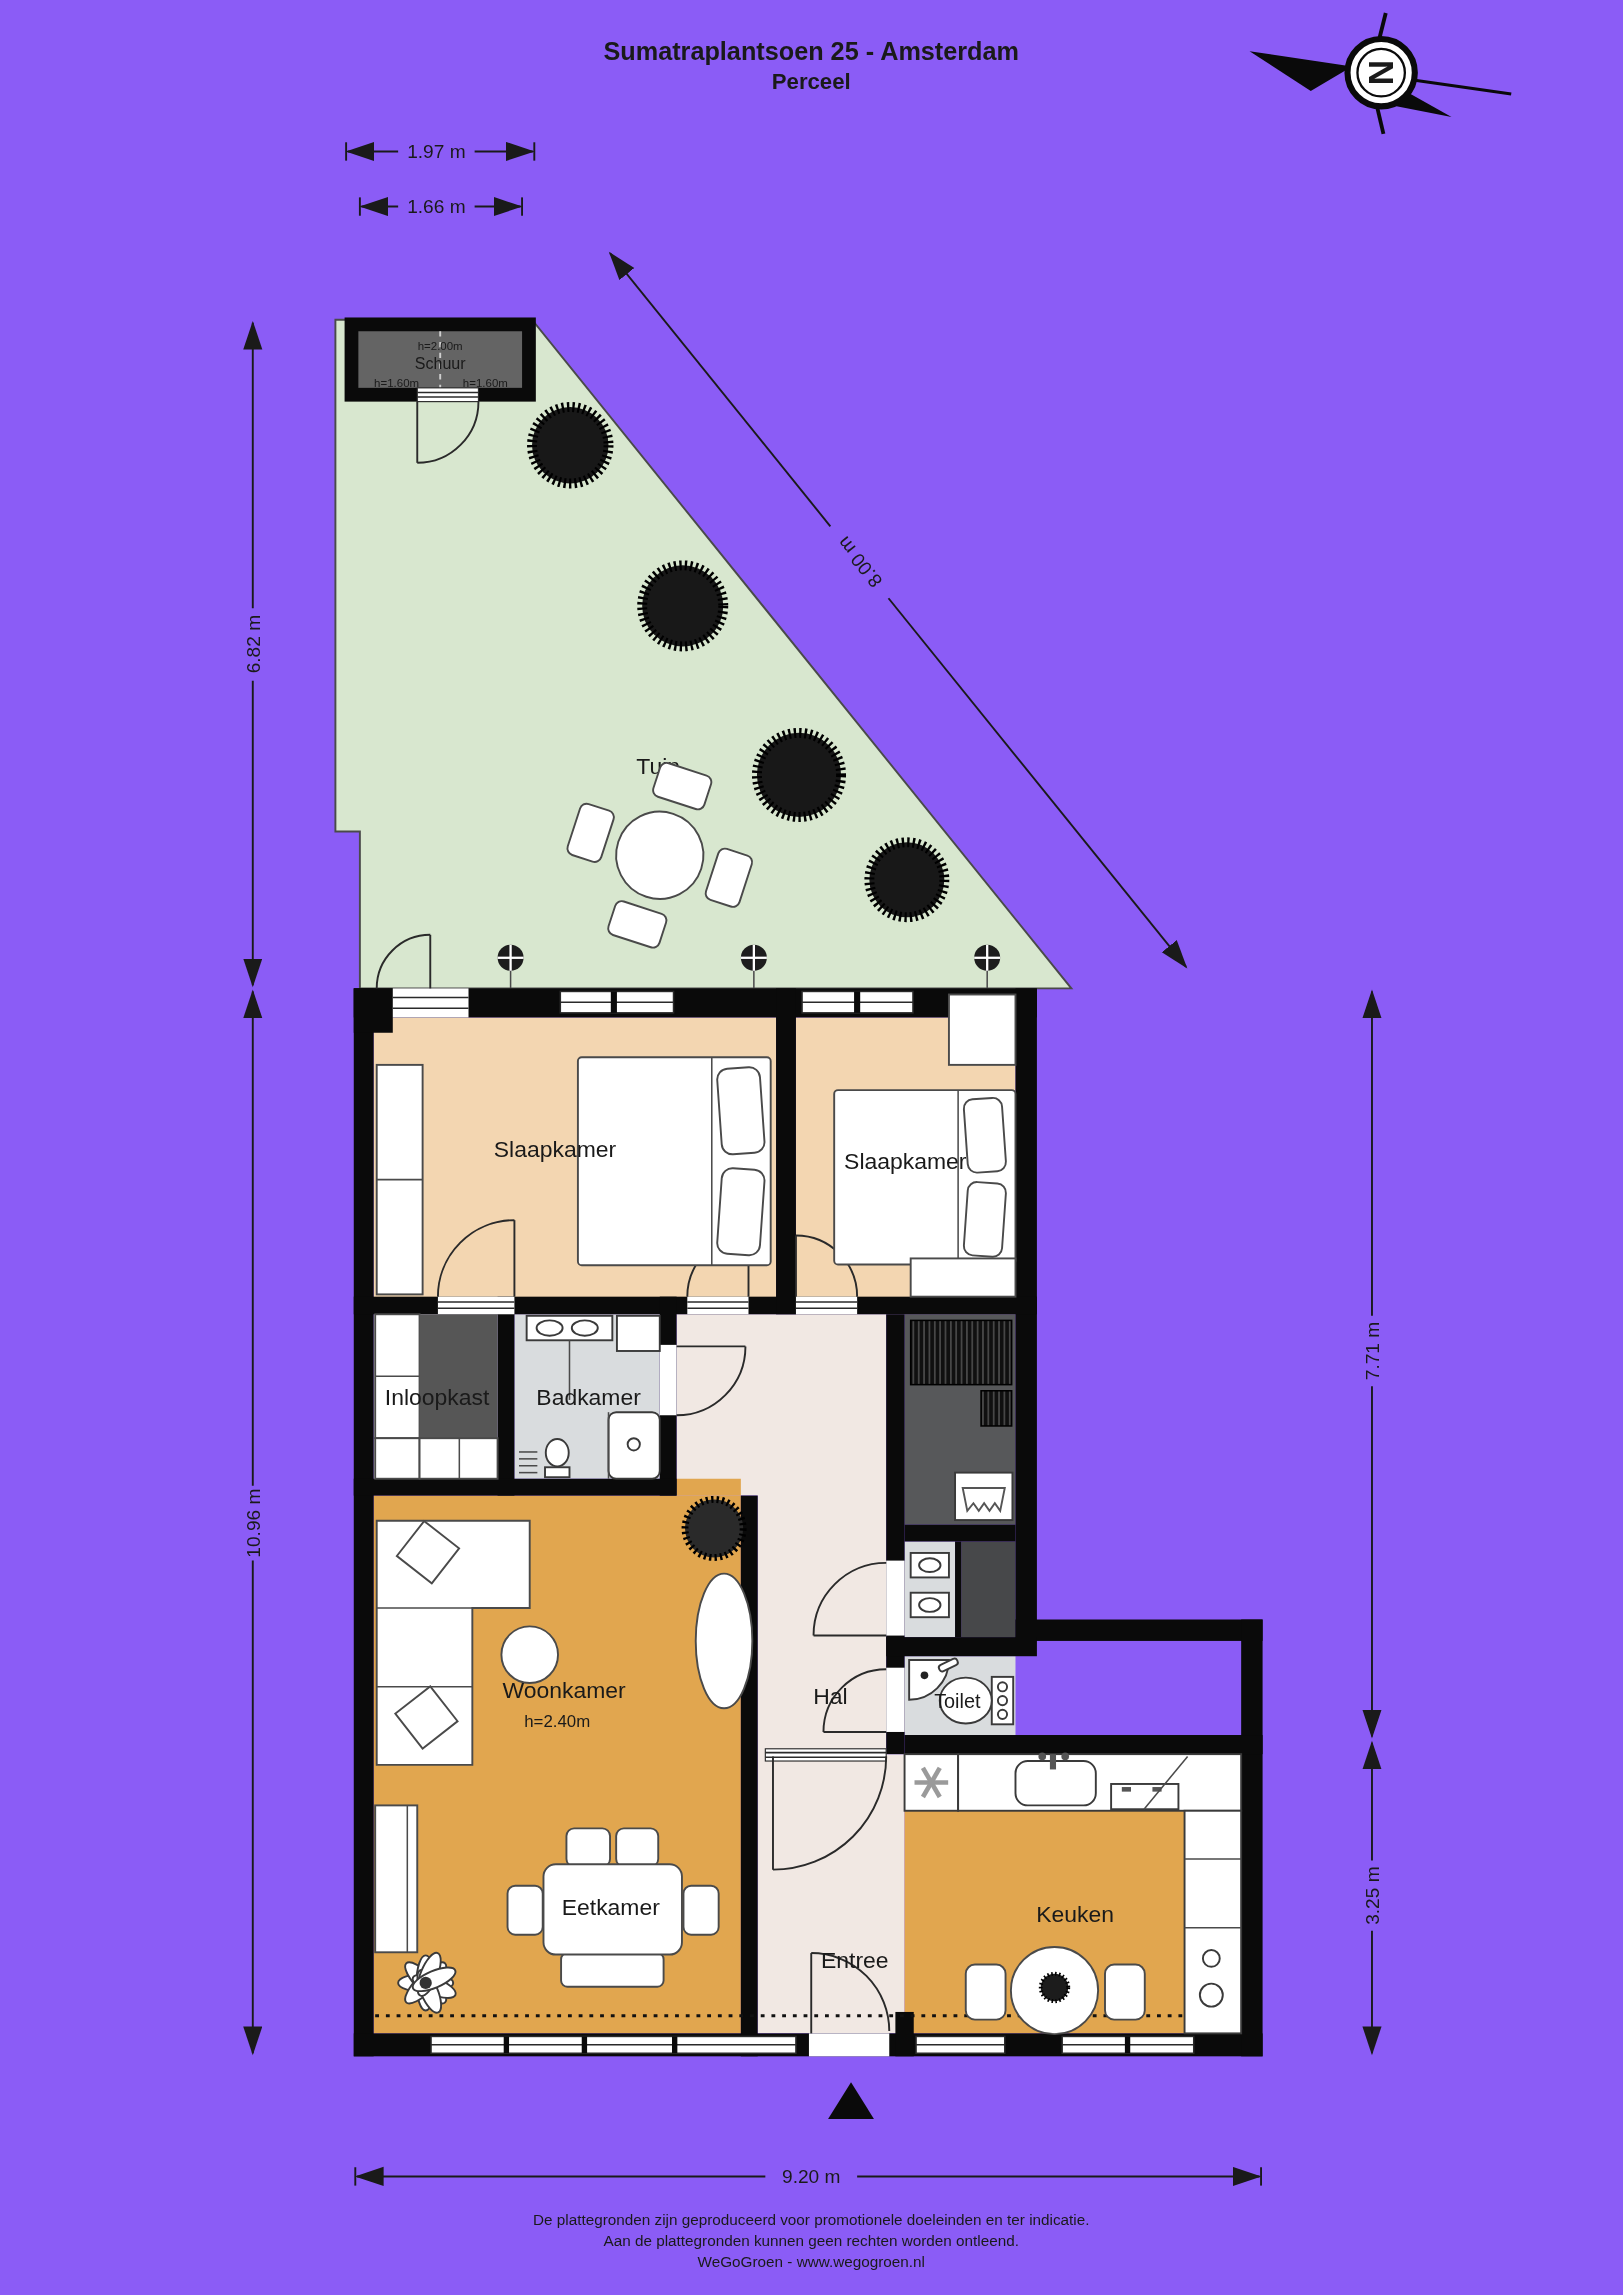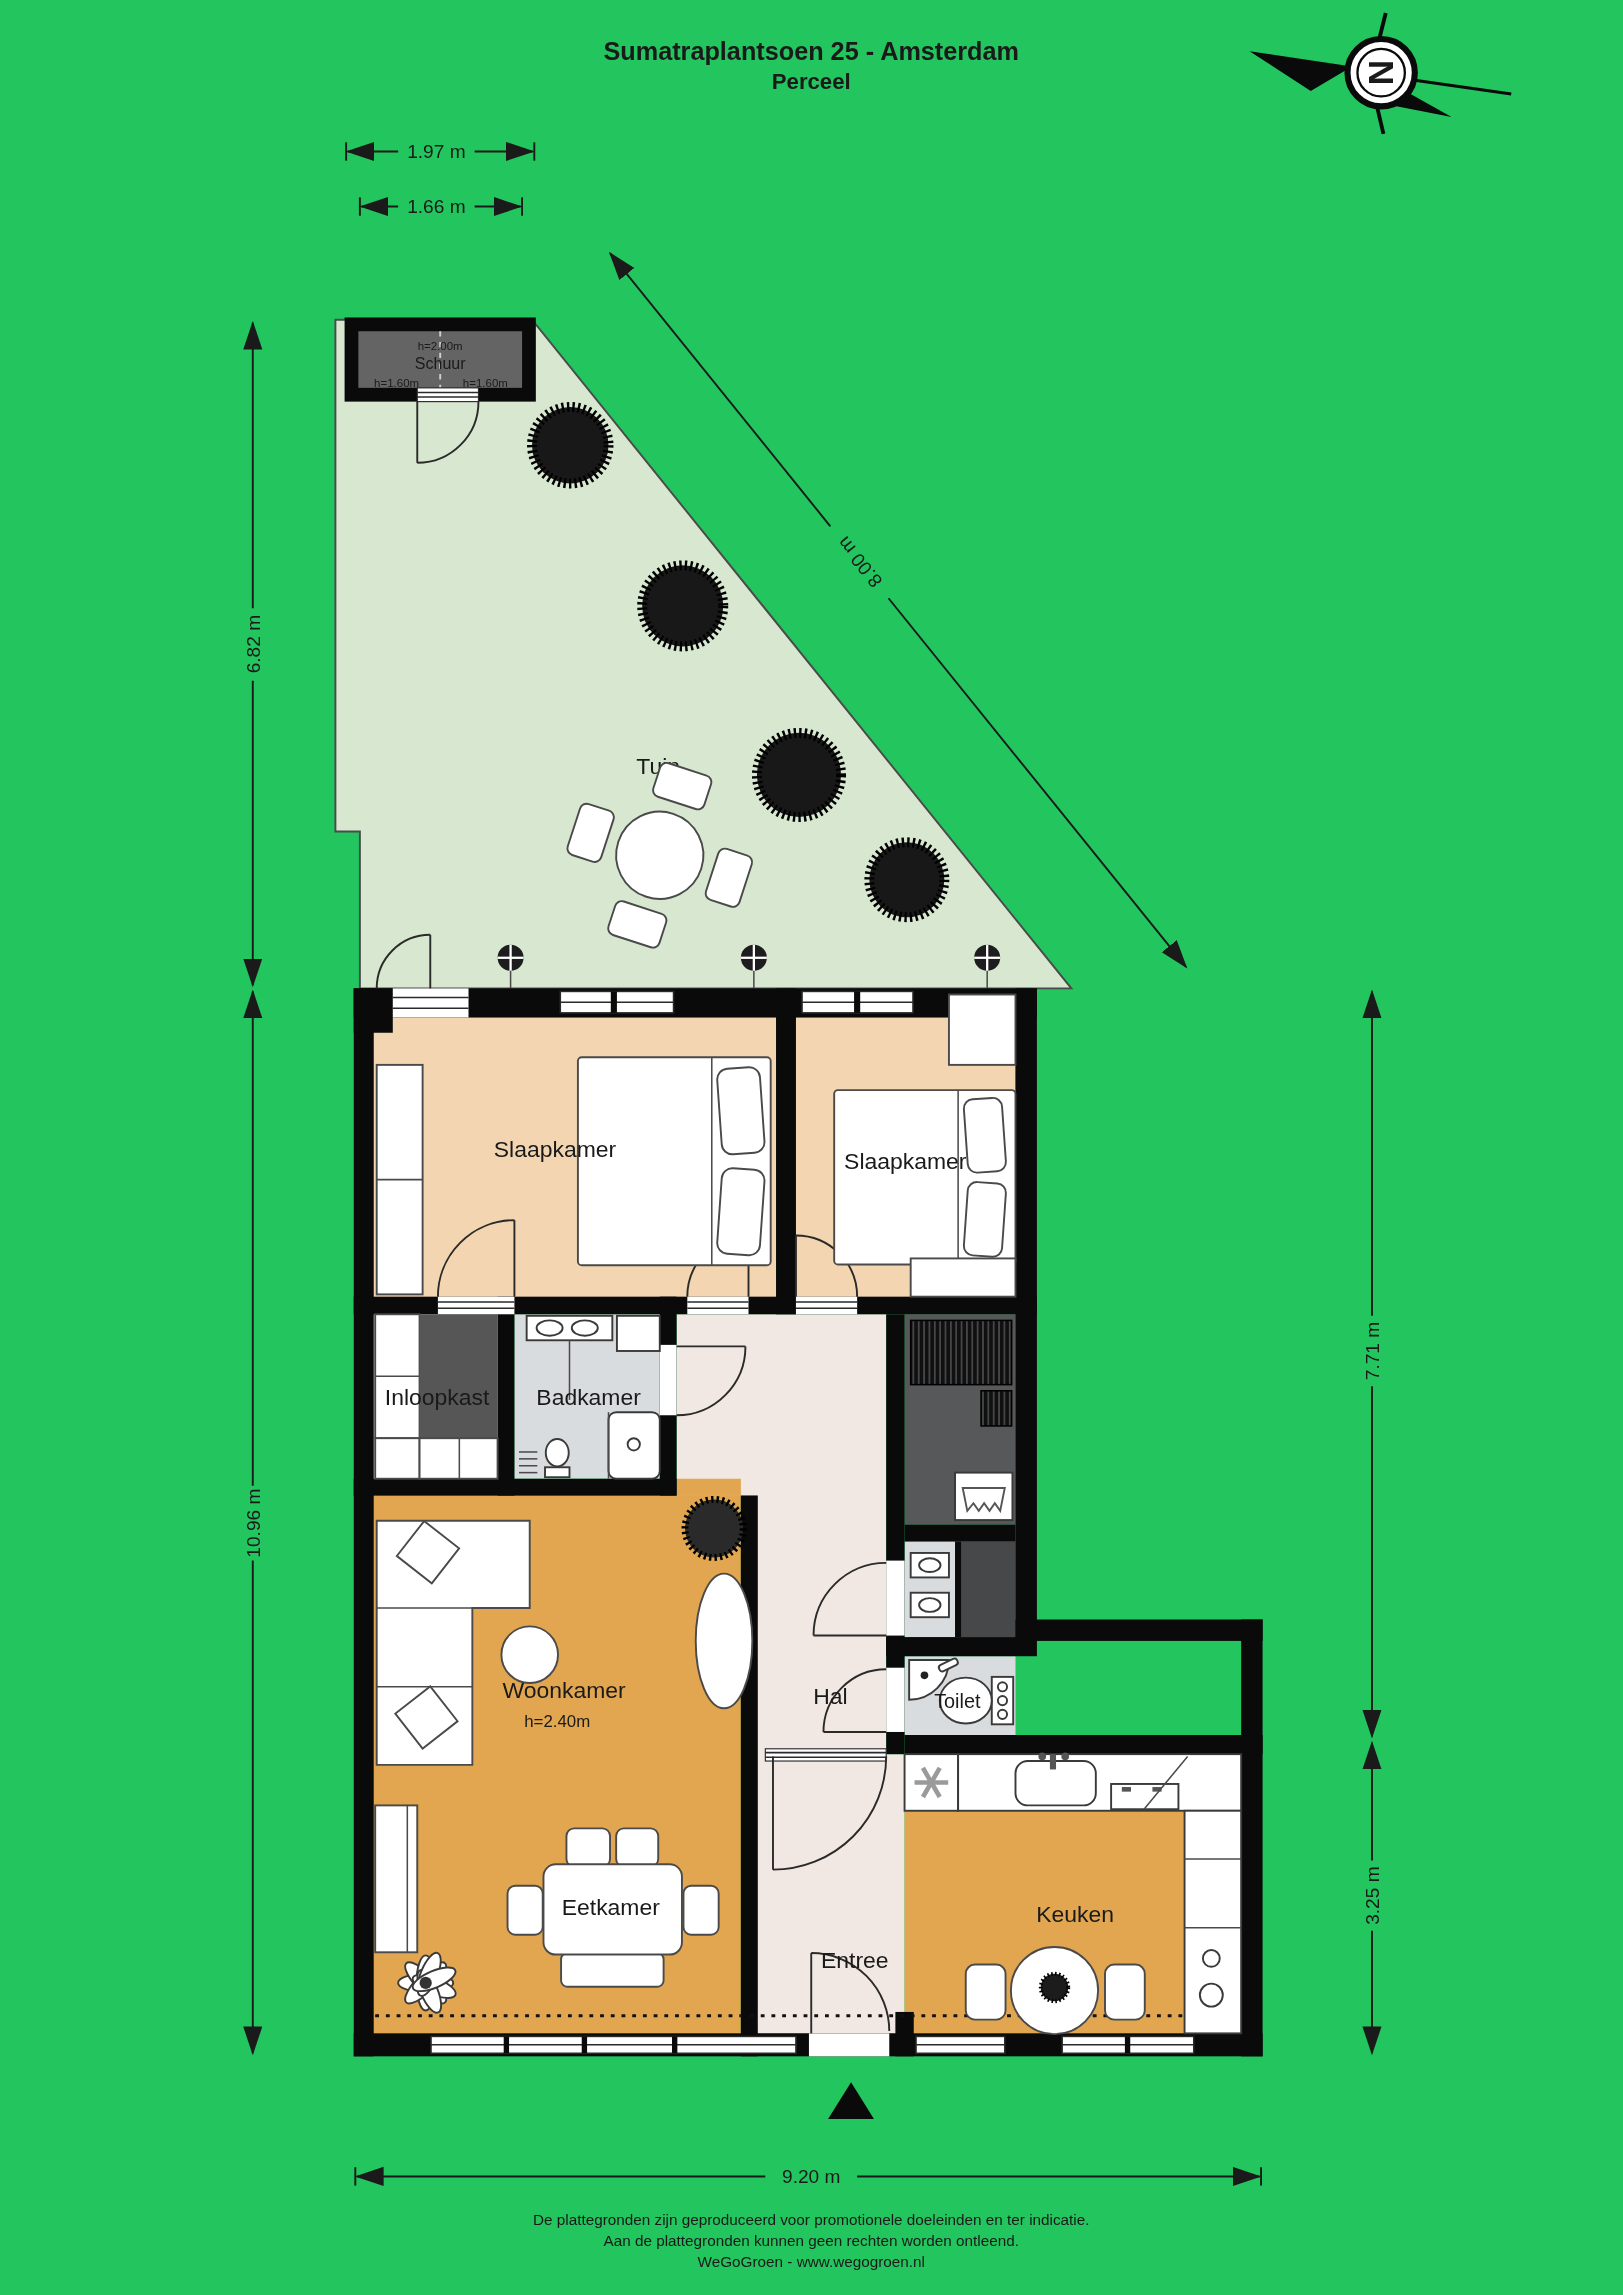--- a/index.html
+++ b/index.html
@@ -1,16 +1,16 @@
 <!DOCTYPE html>
 <html style="font-size:12.2px"><head>
 <meta charset="utf-8">
 <style>
   html,body{margin:0;padding:0;background:#ffffff;}
-  .page{position:relative;width:1624px;height:2295px;background:#22c55e;overflow:hidden;
+  .page{position:relative;width:1624px;height:2295px;background:#8b5cf6;overflow:hidden;
         font-family:"Liberation Sans","DejaVu Sans",sans-serif;}
   svg{display:block}
   svg text{font-family:"Liberation Sans","DejaVu Sans",sans-serif;fill:#1a1a1a;}
   .room-label{font-size:30px;}
   .small-label{font-size:22px;}
   .dim-label{font-size:25px;}
   .tiny-label{font-size:15px;}
   .shed-label{font-size:21px;}
   .title1{font-size:33px;font-weight:bold;}
   .title2{font-size:29px;font-weight:bold;}

